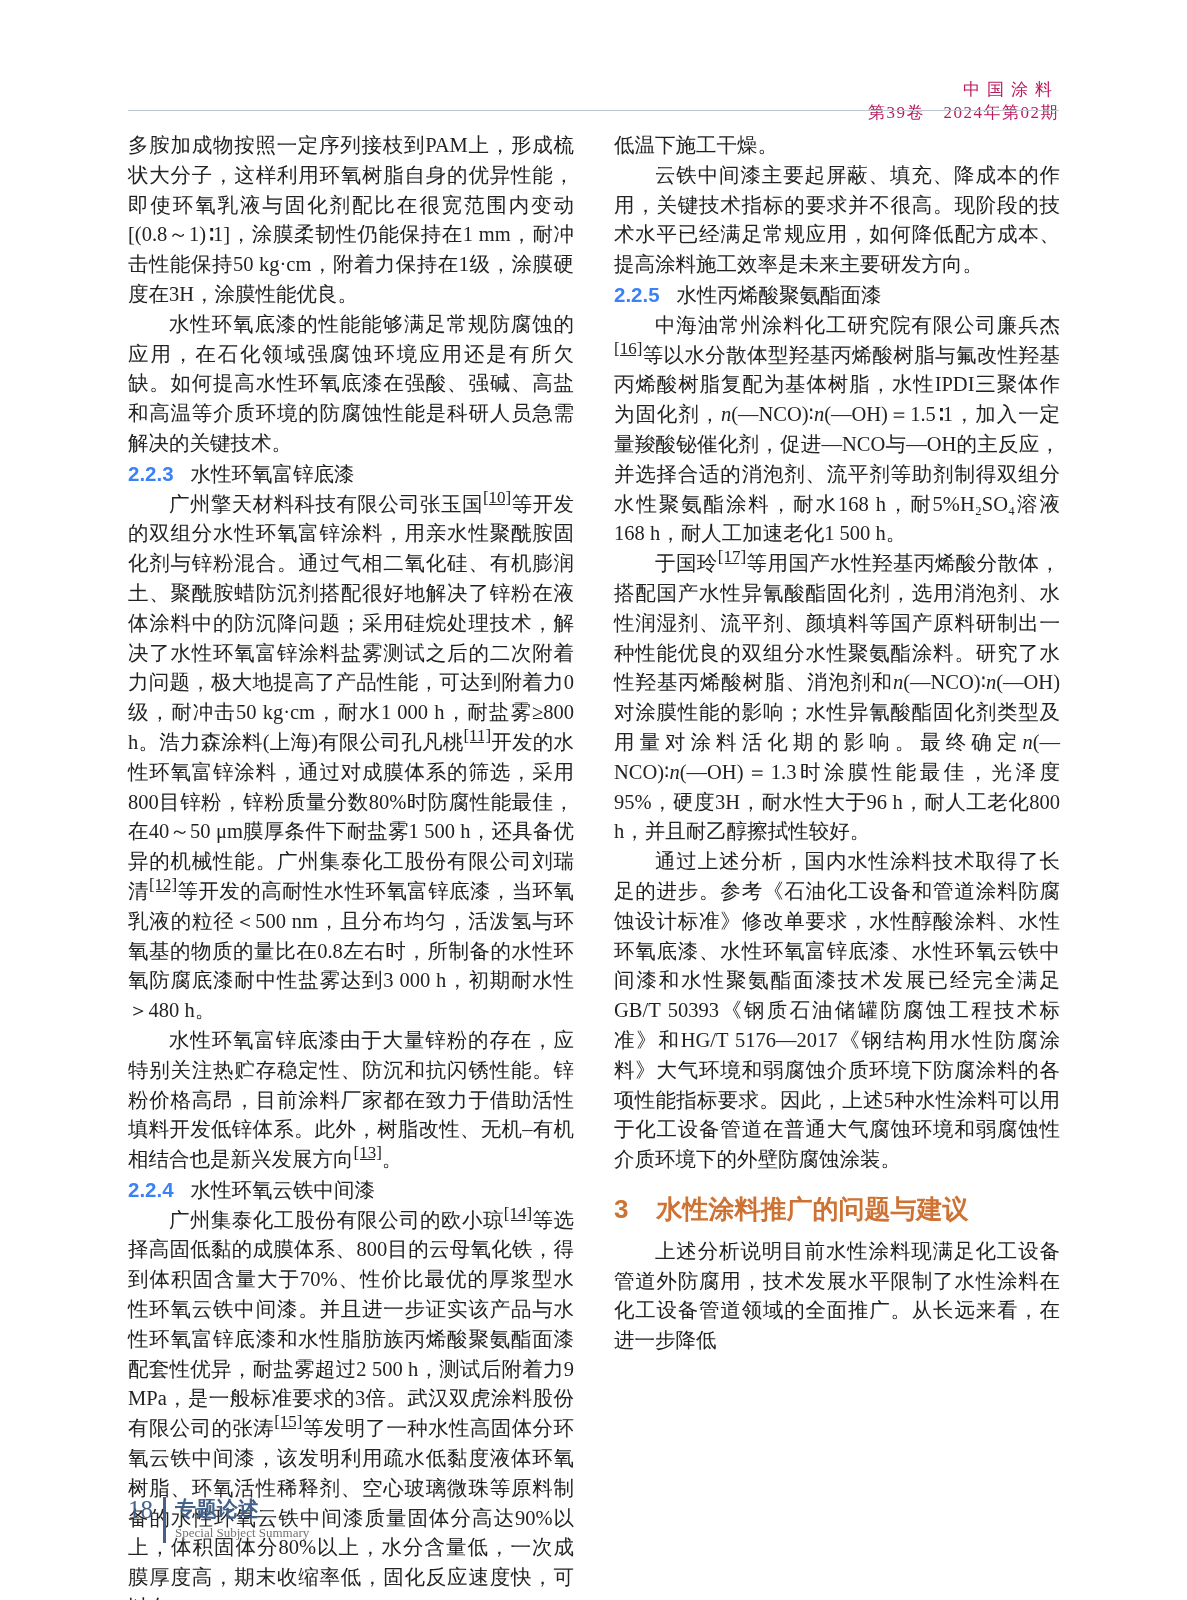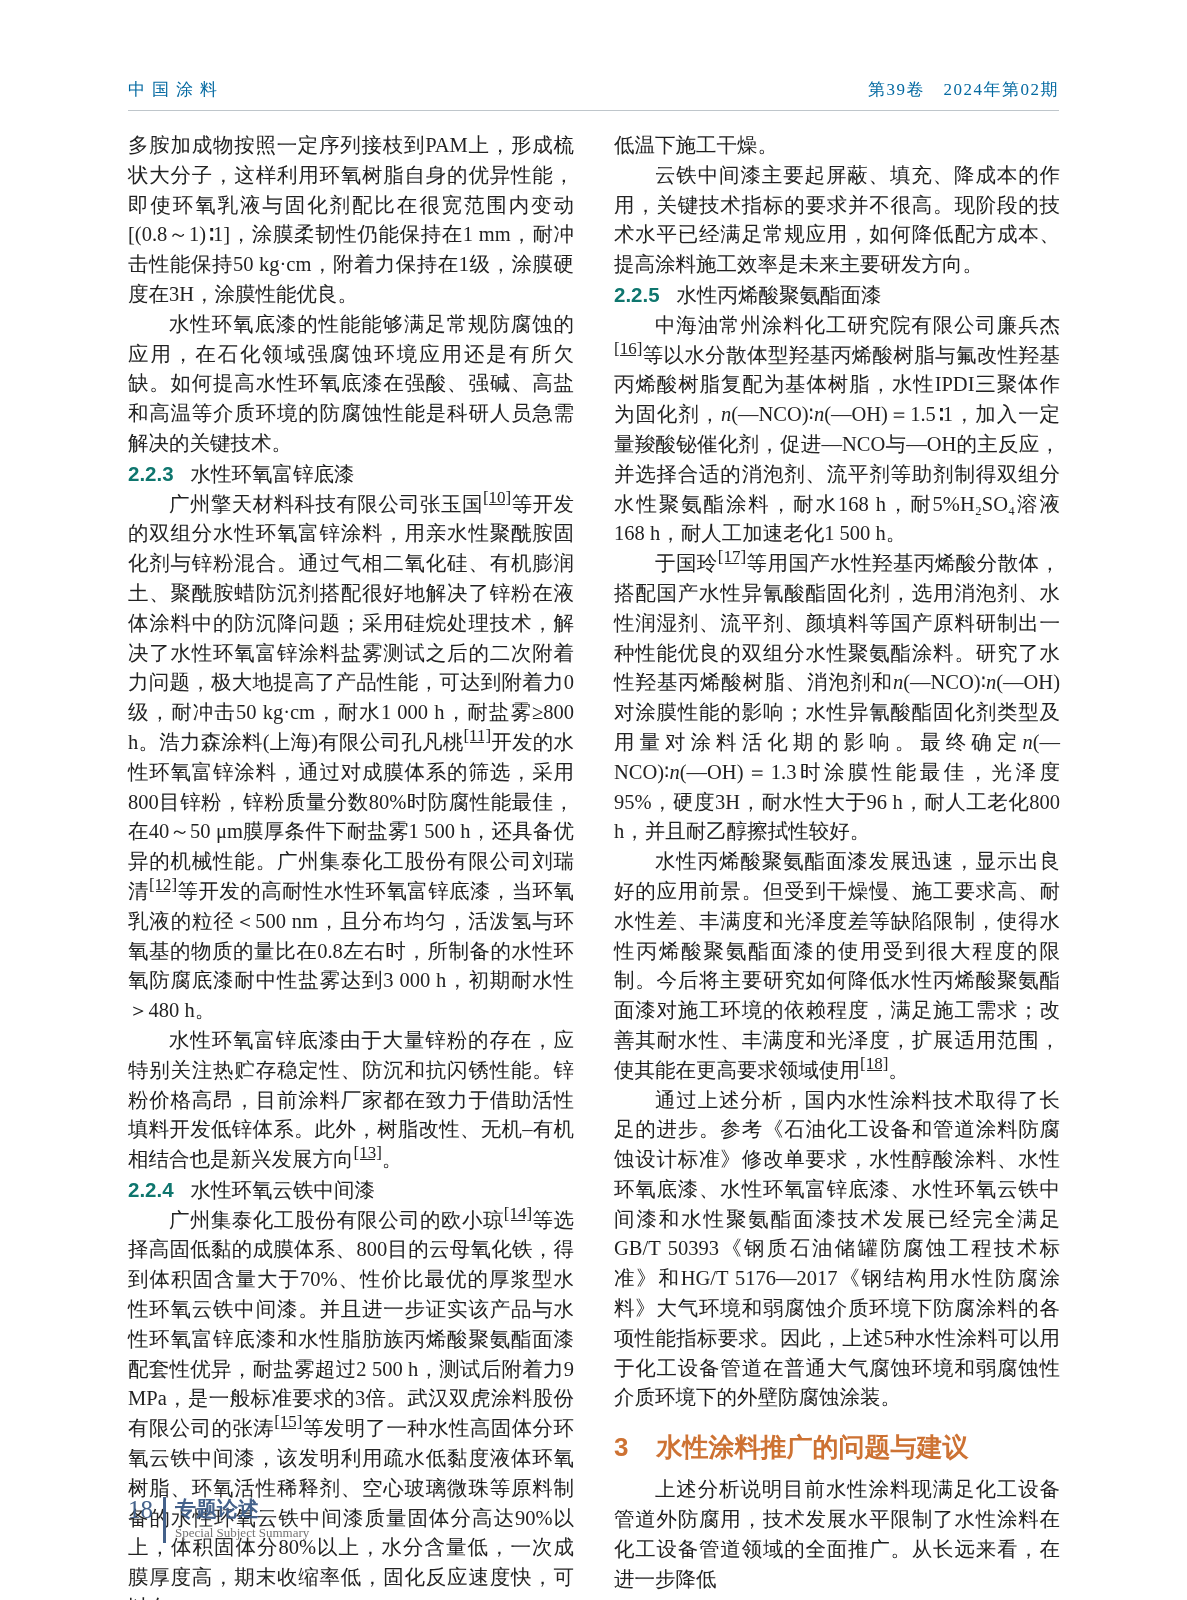--- a/index.html
+++ b/index.html
@@ -13,21 +13,22 @@
     overflow:hidden;
   }
   
   .page-header{
     position:absolute;
     left:128px; right:128px; top:78px;
     display:flex;
     justify-content:space-between;
     align-items:flex-end;
     font-size:17px;
-    color:#0369a1;
+    color:#be185d;
+    flex-direction:column;
   }
   .journal-title{letter-spacing:7px;}
   .issue-info{letter-spacing:1.5px;}
   .header-rule{
     position:absolute;
     left:128px; right:128px; top:110px;
     height:1px;
     background:#bfc6cb;
   }
   
@@ -56,21 +57,21 @@
   i.var{
     font-family:"Liberation Serif", serif;
     font-style:italic;
   }
   .sub-heading{
     font-size:20.5px;
     line-height:29.8px;
     text-align:left;
   }
   .sub-heading .sec-num{
-    color:#0f766e;
+    color:#3b82f6;
     font-family:"Liberation Sans", sans-serif;
     font-weight:bold;
     margin-right:17px;
   }
   .sub-heading .sec-title{
     font-family:Liberation Sans, sans-serif;
   }
   .sec-heading{
     margin:17px 0 11px 0;
     font-size:26px;
@@ -134,21 +135,20 @@
         <p class="para indent"><span>水性环氧富锌底漆由于大量锌粉的存在，应特别关注热贮存稳定性、防沉和抗闪锈性能。锌粉价格高昂，目前涂料厂家都在致力于借助活性填料开发低锌体系。此外，树脂改性、无机–有机相结合也是新兴发展方向</span><sup class="ref">[13]</sup><span>。</span></p>
         <div class="sub-heading"><span class="sec-num">2.2.4</span><span class="sec-title">水性环氧云铁中间漆</span></div>
         <p class="para indent"><span>广州集泰化工股份有限公司的欧小琼</span><sup class="ref">[14]</sup><span>等选择高固低黏的成膜体系、800目的云母氧化铁，得到体积固含量大于70%、性价比最优的厚浆型水性环氧云铁中间漆。并且进一步证实该产品与水性环氧富锌底漆和水性脂肪族丙烯酸聚氨酯面漆配套性优异，耐盐雾超过2 500 h，测试后附着力9 MPa，是一般标准要求的3倍。武汉双虎涂料股份有限公司的张涛</span><sup class="ref">[15]</sup><span>等发明了一种水性高固体分环氧云铁中间漆，该发明利用疏水低黏度液体环氧树脂、环氧活性稀释剂、空心玻璃微珠等原料制备的水性环氧云铁中间漆质量固体分高达90%以上，体积固体分80%以上，水分含量低，一次成膜厚度高，期末收缩率低，固化反应速度快，可以在</span></p>
       </div>
     <div class="col" id="col-right">
         <p class="para"><span>低温下施工干燥。</span></p>
         <p class="para indent"><span>云铁中间漆主要起屏蔽、填充、降成本的作用，关键技术指标的要求并不很高。现阶段的技术水平已经满足常规应用，如何降低配方成本、提高涂料施工效率是未来主要研发方向。</span></p>
         <div class="sub-heading"><span class="sec-num">2.2.5</span><span class="sec-title">水性丙烯酸聚氨酯面漆</span></div>
         <p class="para indent"><span>中海油常州涂料化工研究院有限公司廉兵杰</span><sup class="ref">[16]</sup><span>等以水分散体型羟基丙烯酸树脂与氟改性羟基丙烯酸树脂复配为基体树脂，水性IPDI三聚体作为固化剂，</span><i class="var">n</i><span>(—NCO)∶</span><i class="var">n</i><span>(—OH)＝1.5∶1，加入一定量羧酸铋催化剂，促进—NCO与—OH的主反应，并选择合适的消泡剂、流平剂等助剂制得双组分水性聚氨酯涂料，耐水168 h，耐5%H₂SO₄溶液168 h，耐人工加速老化1 500 h。</span></p>
         <p class="para indent"><span>于国玲</span><sup class="ref">[17]</sup><span>等用国产水性羟基丙烯酸分散体，搭配国产水性异氰酸酯固化剂，选用消泡剂、水性润湿剂、流平剂、颜填料等国产原料研制出一种性能优良的双组分水性聚氨酯涂料。研究了水性羟基丙烯酸树脂、消泡剂和</span><i class="var">n</i><span>(—NCO)∶</span><i class="var">n</i><span>(—OH)对涂膜性能的影响；水性异氰酸酯固化剂类型及用量对涂料活化期的影响。最终确定</span><i class="var">n</i><span>(—NCO)∶</span><i class="var">n</i><span>(—OH)＝1.3时涂膜性能最佳，光泽度95%，硬度3H，耐水性大于96 h，耐人工老化800 h，并且耐乙醇擦拭性较好。</span></p>
-        <p class="para indent"><span>水性丙烯酸聚氨酯面漆发展迅速，显示出良好的应用前景。但受到干燥慢、施工要求高、耐水性差、丰满度和光泽度差等缺陷限制，使得水性丙烯酸聚氨酯面漆的使用受到很大程度的限制。今后将主要研究如何降低水性丙烯酸聚氨酯面漆对施工环境的依赖程度，满足施工需求；改善其耐水性、丰满度和光泽度，扩展适用范围，使其能在更高要求领域使用</span><sup class="ref">[18]</sup><span>。</span></p>
         <p class="para indent"><span>通过上述分析，国内水性涂料技术取得了长足的进步。参考《石油化工设备和管道涂料防腐蚀设计标准》修改单要求，水性醇酸涂料、水性环氧底漆、水性环氧富锌底漆、水性环氧云铁中间漆和水性聚氨酯面漆技术发展已经完全满足GB/T 50393《钢质石油储罐防腐蚀工程技术标准》和HG/T 5176—2017《钢结构用水性防腐涂料》大气环境和弱腐蚀介质环境下防腐涂料的各项性能指标要求。因此，上述5种水性涂料可以用于化工设备管道在普通大气腐蚀环境和弱腐蚀性介质环境下的外壁防腐蚀涂装。</span></p>
         <div class="sec-heading"><span class="sec-num">3</span><span class="sec-title">水性涂料推广的问题与建议</span></div>
         <p class="para indent"><span>上述分析说明目前水性涂料现满足化工设备管道外防腐用，技术发展水平限制了水性涂料在化工设备管道领域的全面推广。从长远来看，在进一步降低</span></p>
       </div>
   </main>
 
   <footer class="page-footer">
     <span class="pagenum">18</span>
     <span class="footer-bar"></span>
     <div class="footer-col">

